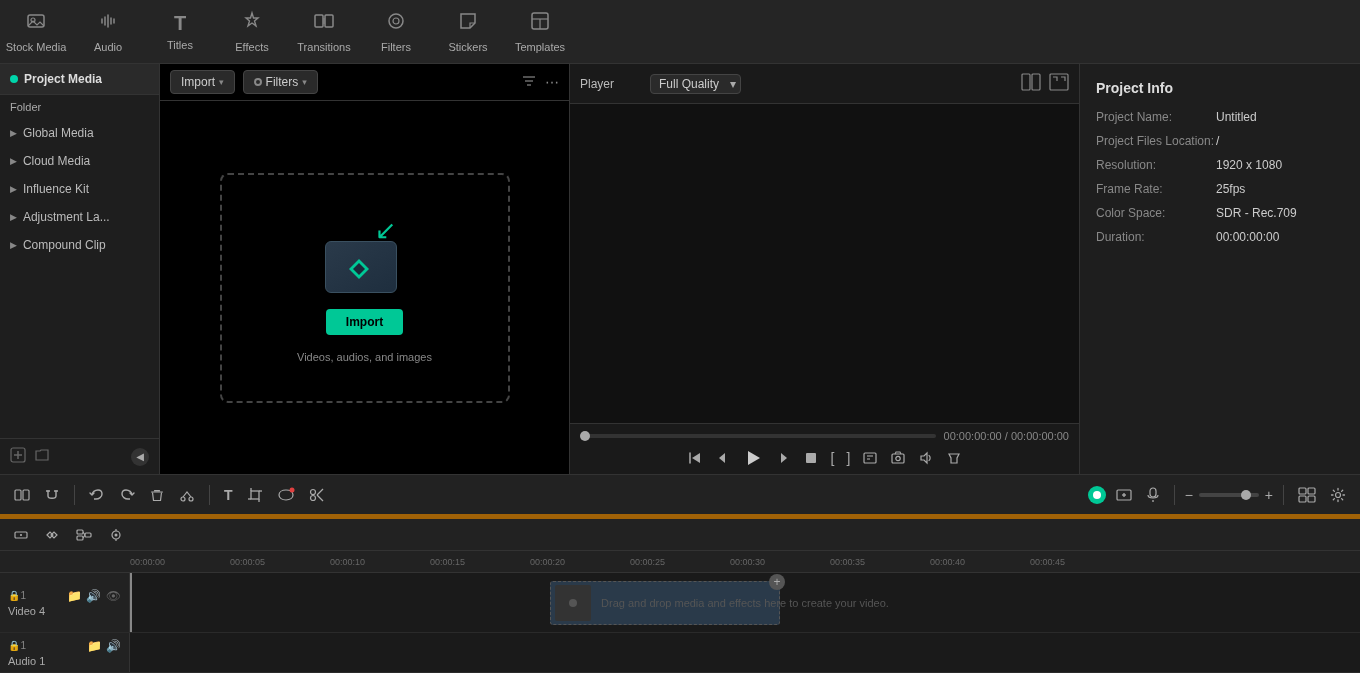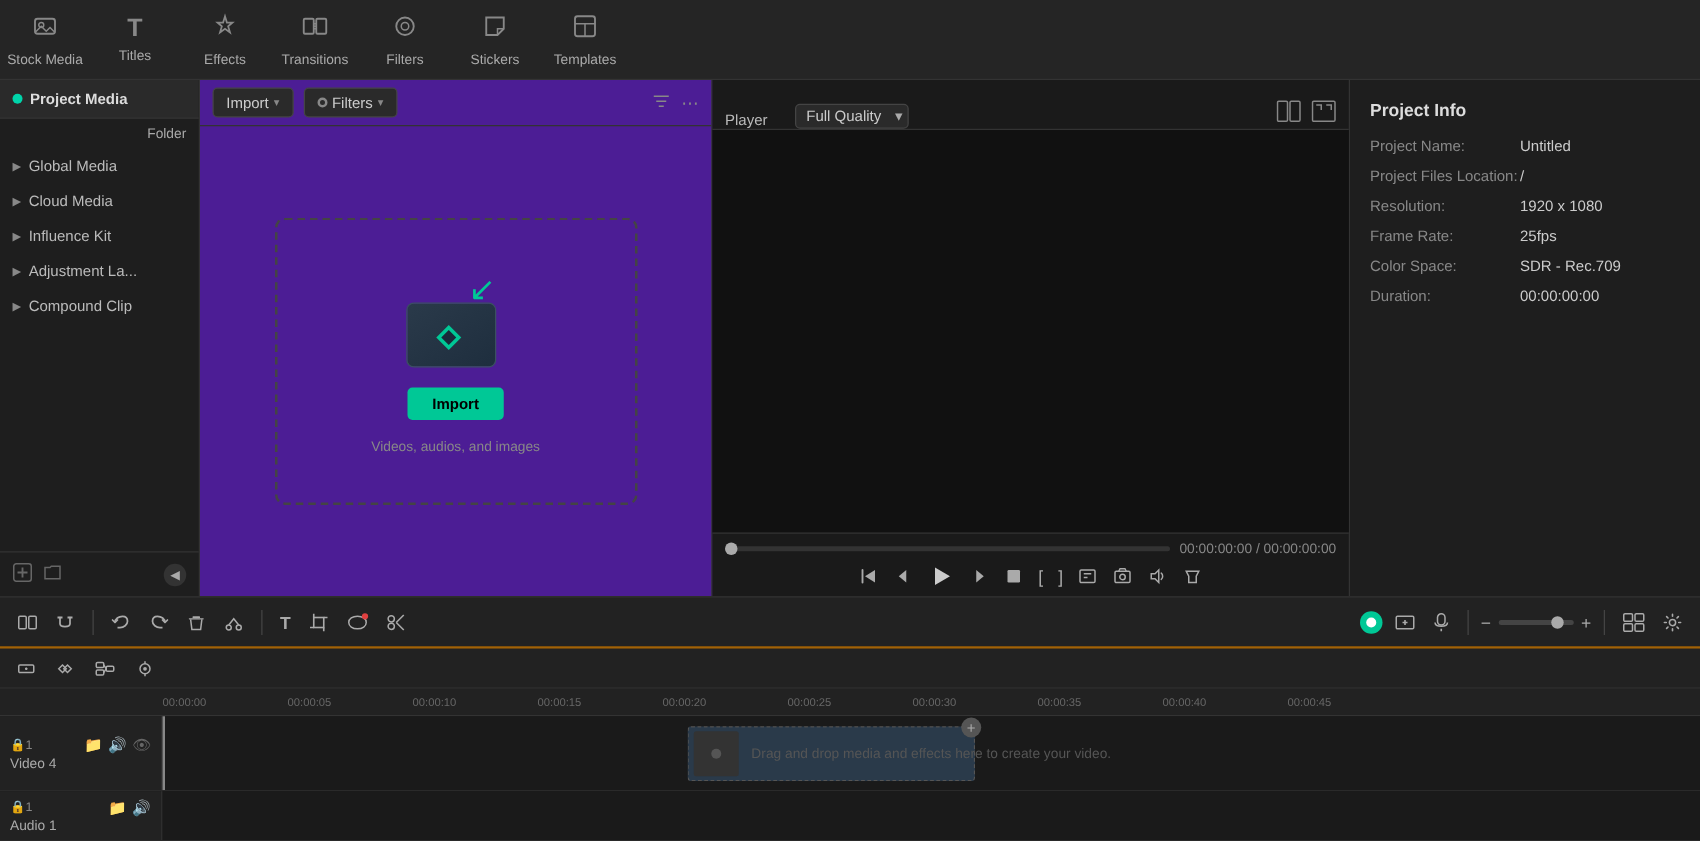--- a/index.html
+++ b/index.html
@@ -73,21 +73,21 @@
     }
     .sidebar-header .bullet {
       width: 8px; height: 8px;
       background: #00d4aa;
       border-radius: 50%;
     }
     .sidebar-folder {
       padding: 6px 10px;
       color: #aaa;
       cursor: pointer;
-      text-align: right;
+      text-align: left;
       font-size: 11px;
     }
     .sidebar-item {
       display: flex;
       align-items: center;
       padding: 7px 10px;
       cursor: pointer;
       color: #bbb;
       font-size: 12px;
       gap: 6px;
@@ -118,21 +118,21 @@
       align-items: center;
       justify-content: center;
       cursor: pointer;
       font-size: 10px;
       color: #aaa;
     }
 
     
     .media-panel {
       width: 410px;
-      background: #4c1d95;
+      background: #000000;
       border-right: 1px solid #333;
       flex-shrink: 0;
       display: flex;
       flex-direction: column;
     }
     .media-toolbar {
       display: flex;
       align-items: center;
       padding: 6px 10px;
       gap: 8px;
@@ -214,25 +214,25 @@
     
     .player-panel {
       flex: 1;
       background: #1a1a1a;
       display: flex;
       flex-direction: column;
       border-right: 1px solid #333;
     }
     .player-toolbar {
       display: flex;
-      align-items: flex-end;
+      align-items: center;
       padding: 0 10px;
       height: 40px;
       border-bottom: 1px solid #333;
-      gap: 2px;
+      gap: 16px;
     }
     .player-label {
       color: #bbb;
       font-size: 12px;
     }
     .quality-select {
       background: #2a2a2a;
       border: 1px solid #444;
       border-radius: 4px;
       color: #ccc;
@@ -392,21 +392,21 @@
       border-radius: 50%;
       position: absolute;
       top: -3px;
       left: 70%;
     }
 
     
     .timeline-area {
       background: #1a1a1a;
       flex-shrink: 0;
-      border-top: 2px solid #a16207;
+      border-top: 5px solid #a16207;
     }
     .timeline-ruler {
       height: 22px;
       background: #222;
       border-bottom: 1px solid #333;
       display: flex;
       align-items: center;
       padding-left: 130px;
       overflow: hidden;
     }
@@ -530,20 +530,28 @@
 <div class="top-nav">
   <div class="nav-item">
     <span class="nav-icon">
       <svg width="22" height="22" viewBox="0 0 22 22" fill="none">
         <rect x="3" y="5" width="16" height="12" rx="2" stroke="#888" stroke-width="1.5" fill="none"></rect>
         <circle cx="8" cy="10" r="2" stroke="#888" stroke-width="1.2" fill="none"></circle>
         <path d="M3 16 L8 11 L12 15 L15 12 L19 16" stroke="#888" stroke-width="1.2" fill="none"></path>
       </svg>
     </span>
     <span>Stock Media</span>
+  </div>
+  <div class="nav-item">
+    <span class="nav-icon">
+      <svg width="22" height="22" viewBox="0 0 22 22" fill="none">
+        <path d="M8 7 L8 15 M11 5 L11 17 M14 8 L14 14 M5 9 L5 13 M17 9 L17 13" stroke="#888" stroke-width="1.5" stroke-linecap="round"></path>
+      </svg>
+    </span>
+    <span>Audio</span>
   </div>
   <div class="nav-item">
     <span class="nav-icon" style="font-size:20px;color:#888;font-weight:bold;">T</span>
     <span>Titles</span>
   </div>
   <div class="nav-item">
     <span class="nav-icon">
       <svg width="22" height="22" viewBox="0 0 22 22" fill="none">
         <path d="M11 3 L12.5 8 L17 8 L13.5 11 L15 16 L11 13 L7 16 L8.5 11 L5 8 L9.5 8 Z" stroke="#888" stroke-width="1.4" fill="none"></path>
       </svg>

